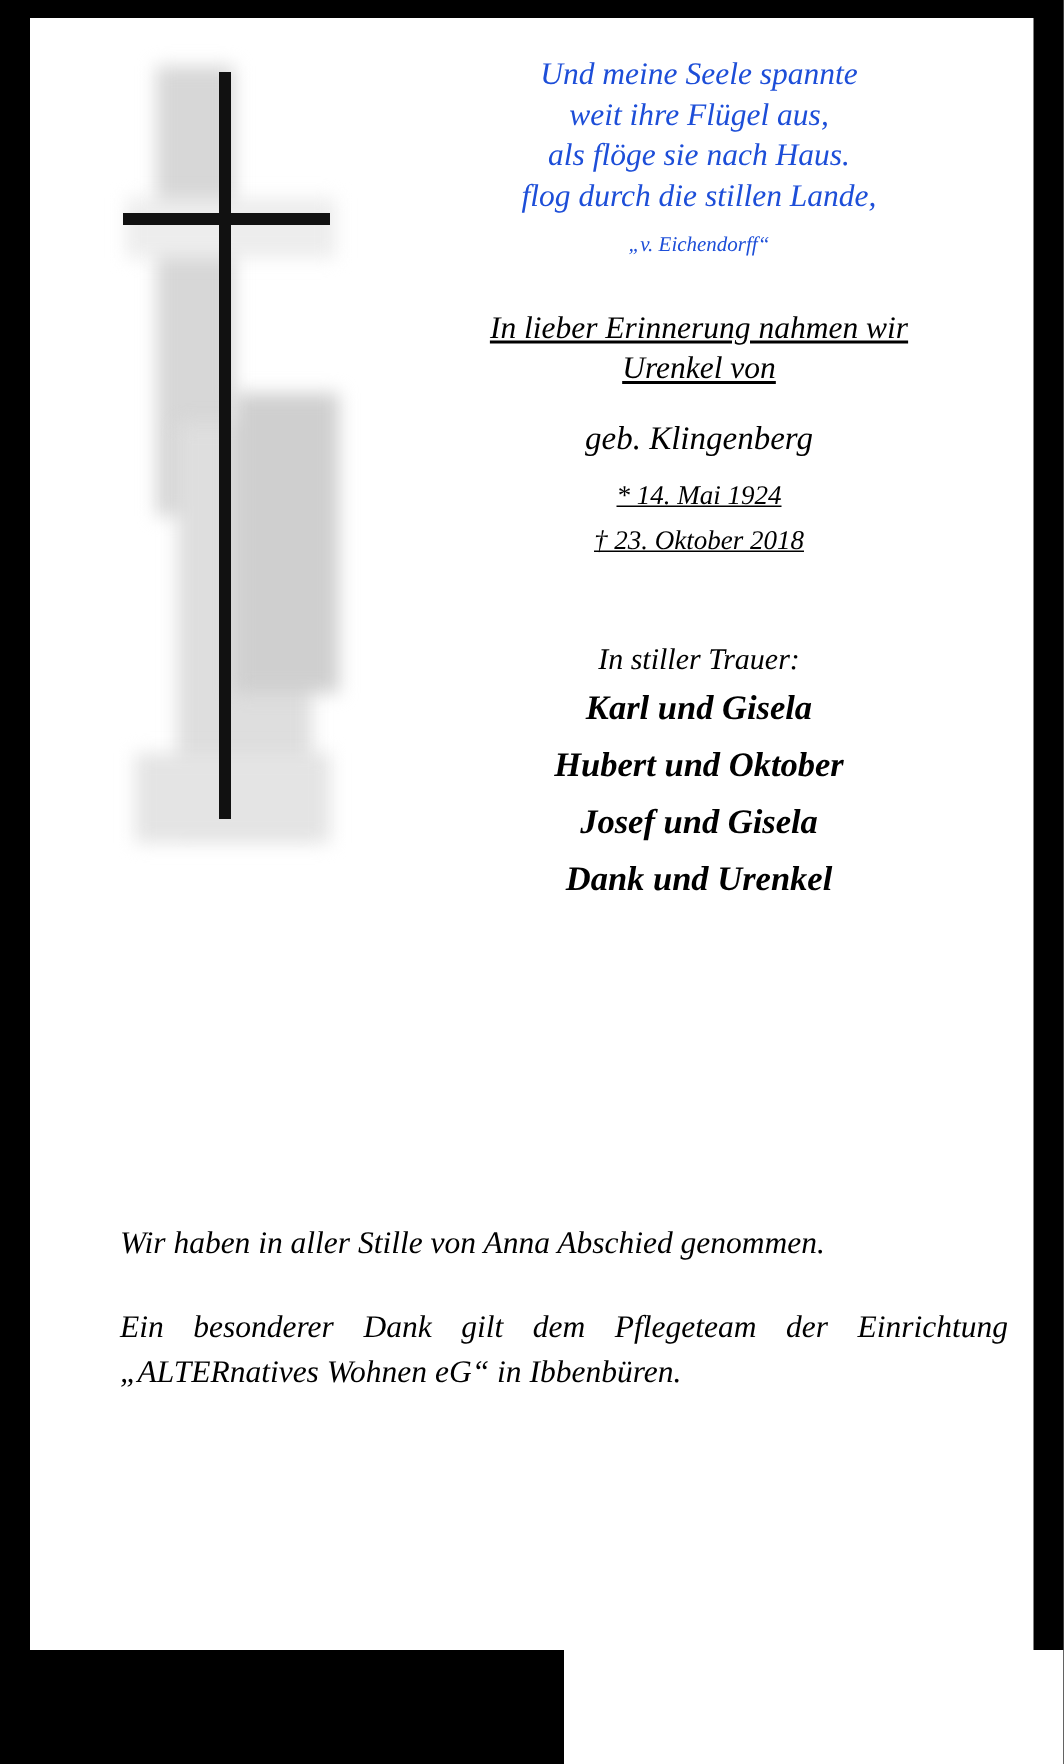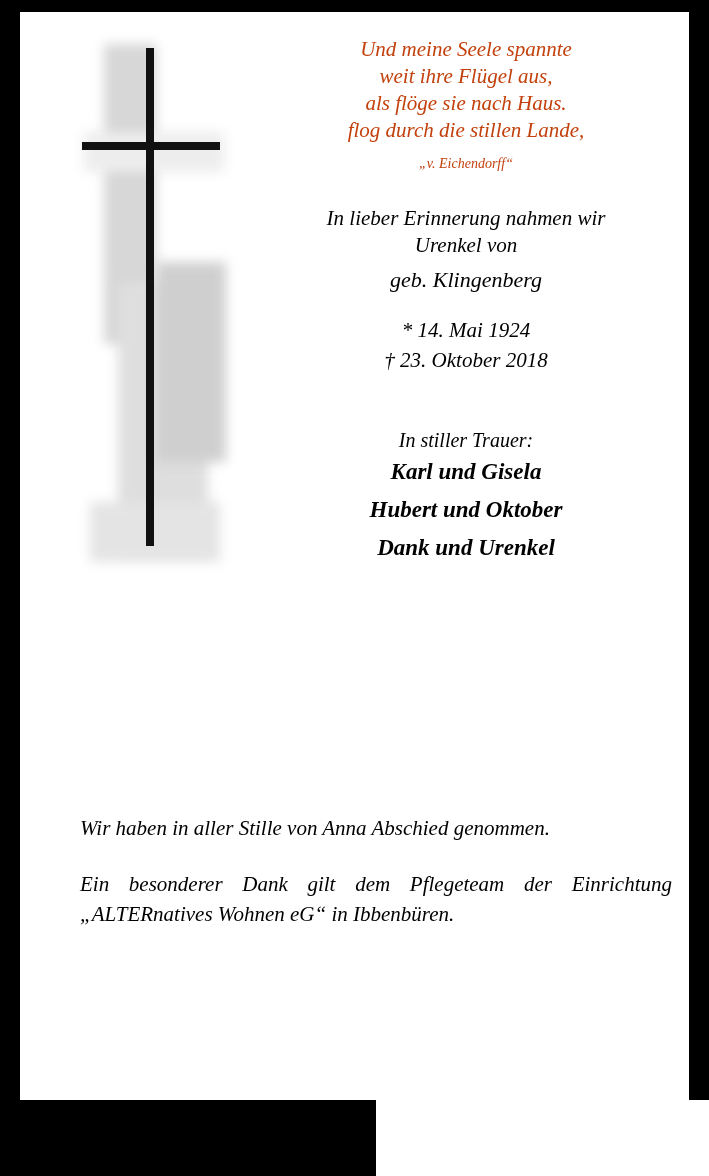--- a/index.html
+++ b/index.html
@@ -80,50 +80,52 @@
     position: absolute;
     left: 236px;
     top: 24px;
     width: 420px;
     text-align: center;
   }
   .poem {
     font-style: italic;
     font-size: 21px;
     line-height: 27px;
-    color: #c2410c;
+    color: #1d4ed8;
   }
   .poem-author {
     font-style: italic;
     font-size: 14px;
     margin-top: 6px;
   }
   .memory {
     font-style: italic;
     font-size: 21px;
     line-height: 27px;
     margin-top: 28px;
+    text-decoration: underline;
   }
   .name {
     font-size: 46px;
     font-style: italic;
     letter-spacing: 1px;
     margin-top: 26px;
     line-height: 52px;
   }
   .born-name {
     font-style: italic;
     font-size: 22px;
-    margin-top: 8px;
+    margin-top: 20px;
   }
   .dates {
     font-style: italic;
-    font-size: 21px;
+    font-size: 18px;
     line-height: 30px;
-    margin-top: 22px;
+    margin-top: 10px;
+    text-decoration: underline;
   }
   .mourning-label {
     font-style: italic;
     font-size: 20px;
     margin-top: 54px;
   }
   .mourners {
     margin-top: 1px;
   }
   .mourner {
@@ -183,20 +185,21 @@
     <div class="dates">
       <div>* 14. Mai 1924</div>
       <div>† 23. Oktober 2018</div>
     </div>
 
     <div class="mourning-label">In stiller Trauer:</div>
 
     <div class="mourners">
       <div class="mourner">Karl und Gisela</div>
       <div class="mourner">Hubert und Oktober</div>
+      <div class="mourner">Josef und Gisela</div>
       <div class="mourner">Dank und Urenkel</div>
     </div>
 
   </div>
 
   <div id="footer">
     <div class="gap"></div>
     <p>Wir haben in aller Stille von Anna Abschied genommen.</p>
     <div class="gap"></div>
     <p>Ein besonderer Dank gilt dem Pflegeteam der Einrichtung „ALTERnatives Wohnen eG“ in Ibbenbüren.</p>

